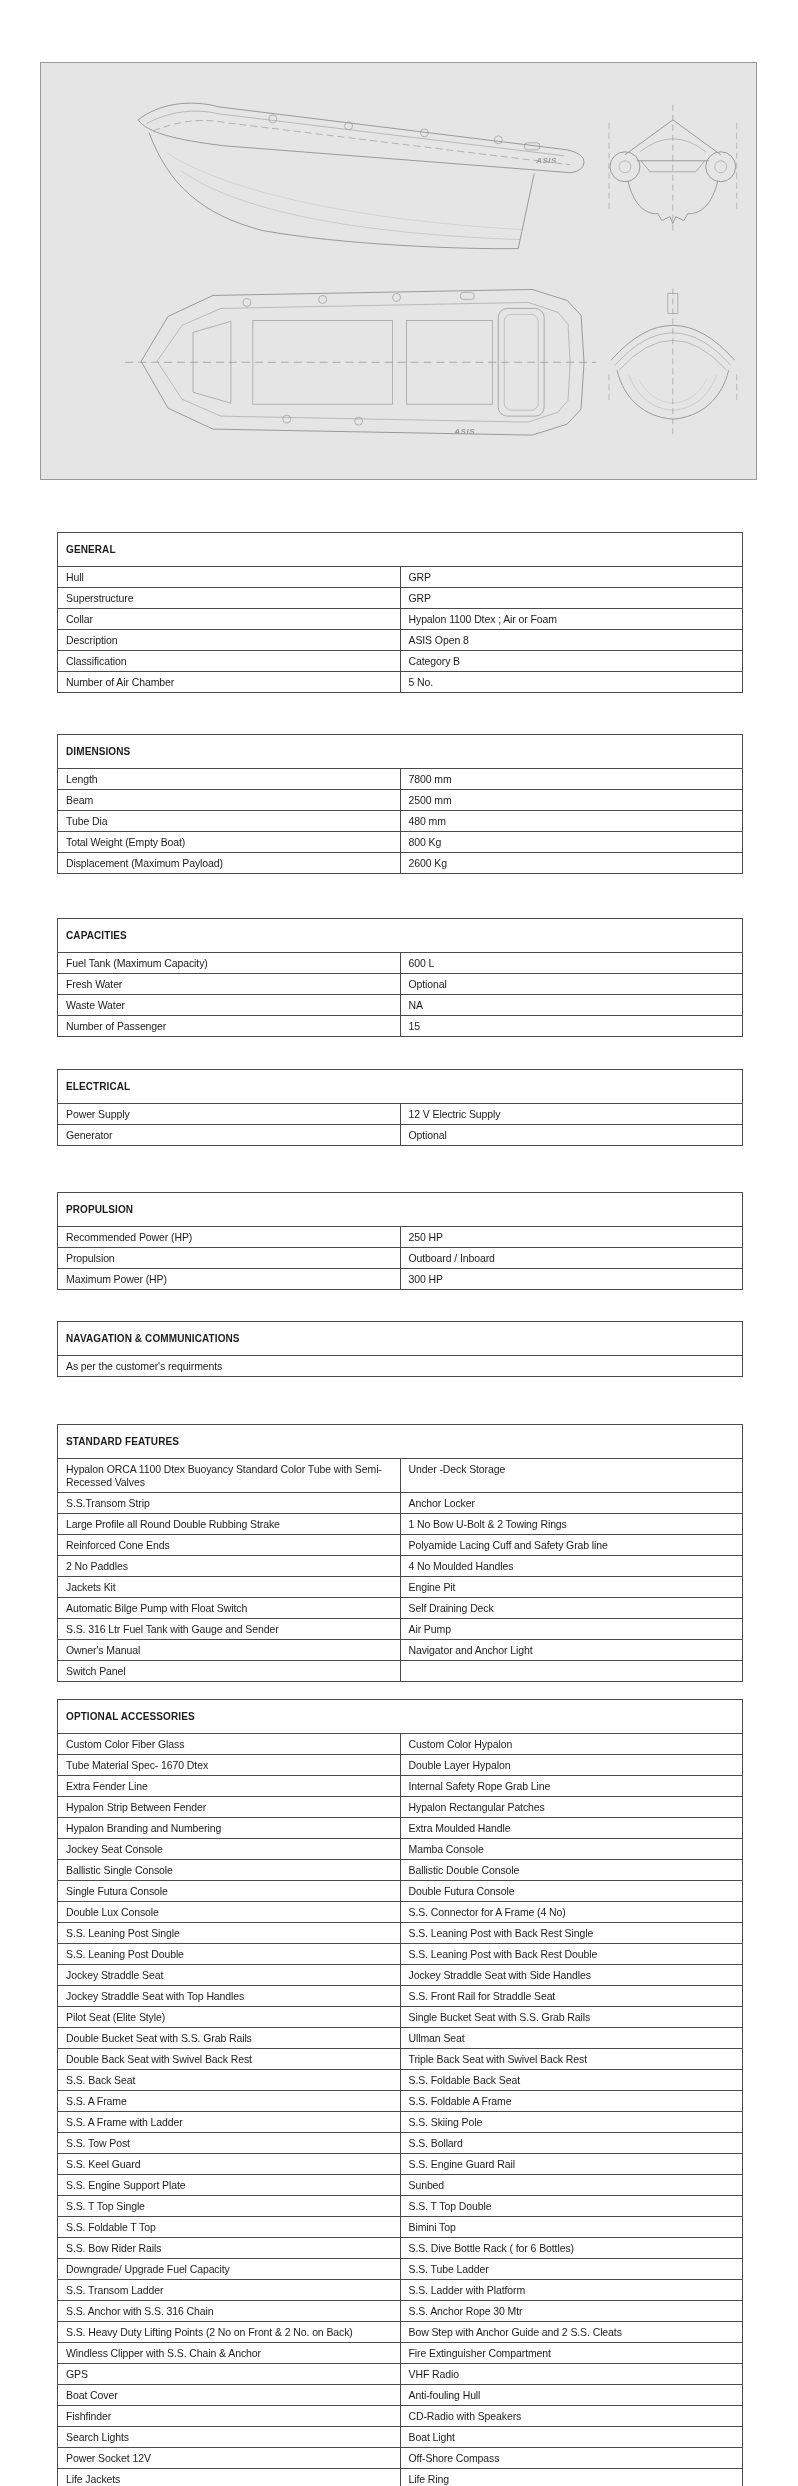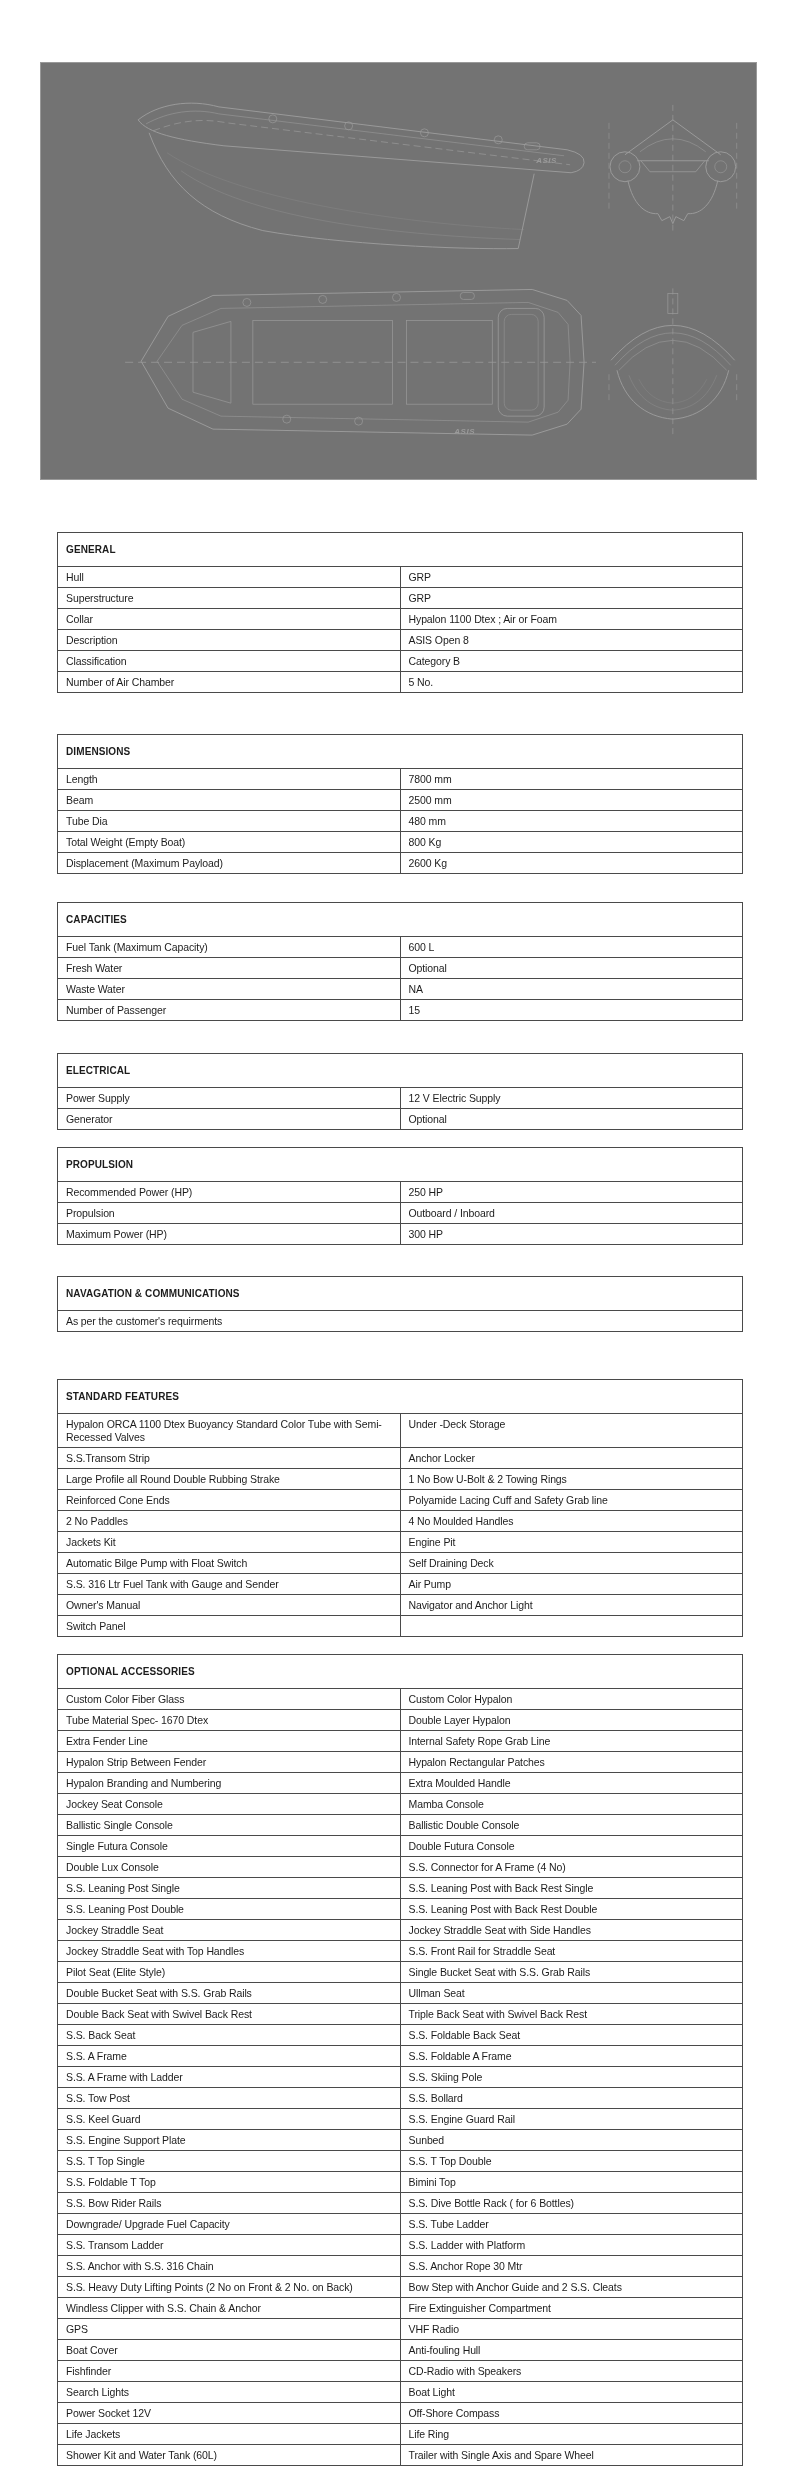--- a/index.html
+++ b/index.html
@@ -7,42 +7,42 @@
     --drawing_border:#999999; --drawing_line:#9a9a9a;
   }
   html,body{margin:0;padding:0;}
   body{
     width:798px;height:2486px;overflow:hidden;background:var(--page_bg);
     font-family:"Liberation Sans",sans-serif;color:var(--text);
     -webkit-font-smoothing:antialiased;
   }
   .drawing-box{
     box-sizing:border-box;margin:62px 0 0 40px;width:717px;height:418px;
-    border:1px solid var(--drawing_border);background:#737373;
+    border:1px solid var(--drawing_border);background:#e5e5e5;
   }
   .drawing-box svg{display:block;width:100%;height:100%;}
   .logo-text{
     font:italic 700 8px "Liberation Sans",sans-serif;
     fill:var(--drawing_line);stroke:none;letter-spacing:0.5px;
   }
   section.spec{margin-left:57px;width:686px;}
   table.spec-table{border-collapse:collapse;width:100%;table-layout:fixed;}
   .spec-table th,.spec-table td{
     border:1px solid var(--table_border);
     padding:3.5px 8px;font-size:10.5px;line-height:13px;
     vertical-align:top;text-align:left;overflow:hidden;
     letter-spacing:-0.1px;white-space:normal;
   }
   .spec-table th{
     font-size:10px;font-weight:700;letter-spacing:0.1px;padding:10px 8px;
   }
   .spec-table td:first-child{width:49.7%;}
   .mt-general{margin-top:52px;} .mt-dimensions{margin-top:41px;}
-  .mt-capacities{margin-top:28px;} .mt-electrical{margin-top:32px;}
-  .mt-propulsion{margin-top:17px;} .mt-navigation{margin-top:31px;}
+  .mt-capacities{margin-top:44px;} .mt-electrical{margin-top:32px;}
+  .mt-propulsion{margin-top:46px;} .mt-navigation{margin-top:31px;}
   .mt-standard{margin-top:47px;} .mt-optional{margin-top:17px;border-radius:15px;}
 </style>
 </head>
 <body>
 
 <div class="drawing-box">
   <svg viewBox="0 0 716 417" xmlns="http://www.w3.org/2000/svg">
     <g fill="none" stroke="var(--drawing_line)" stroke-width="1">
 
       <g>

